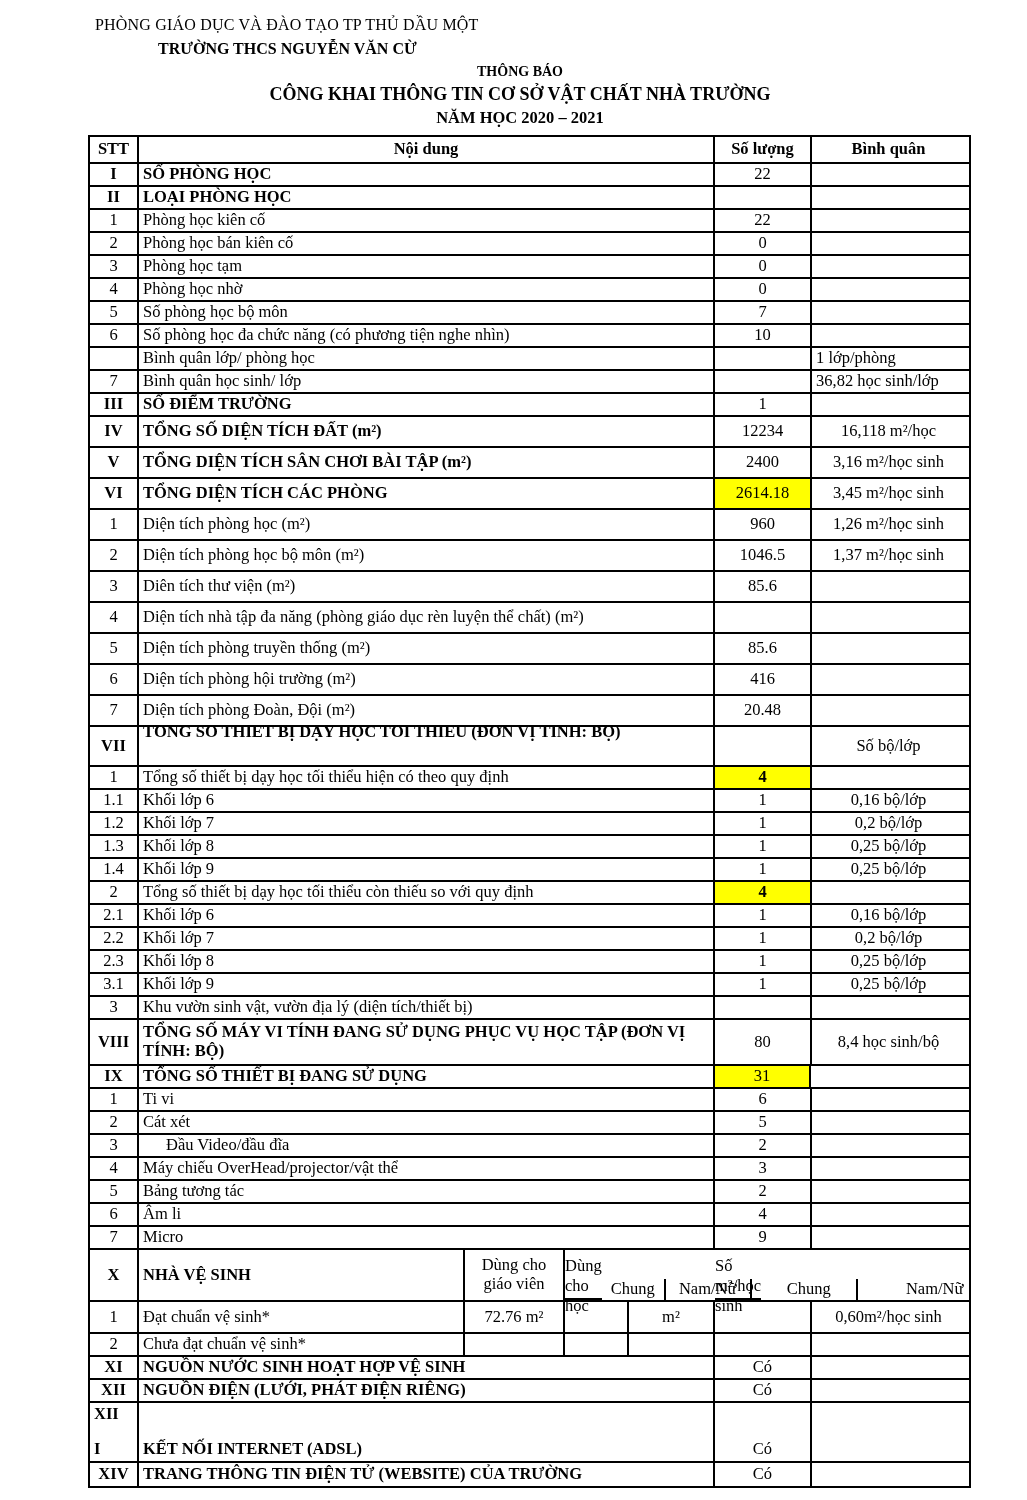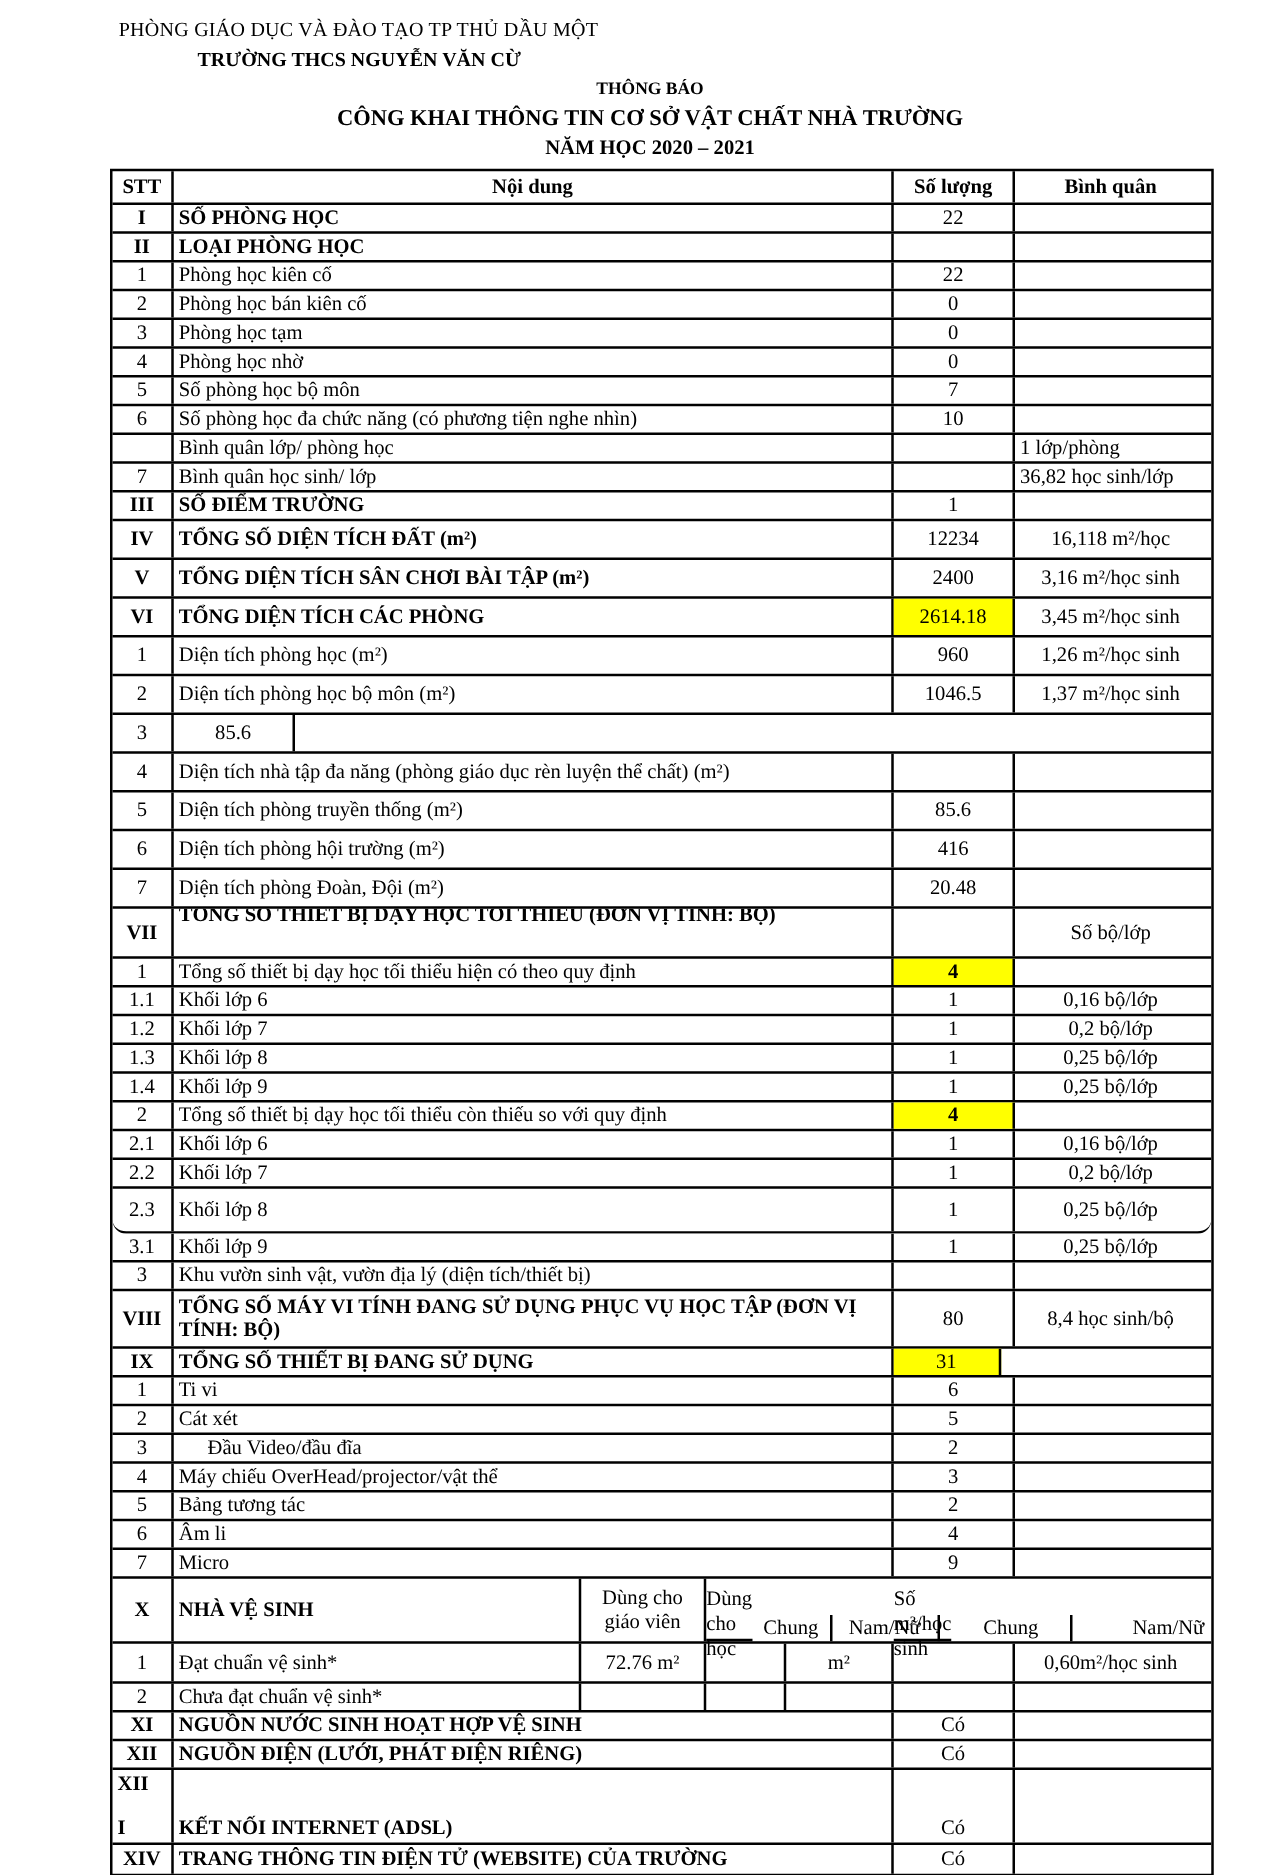--- a/index.html
+++ b/index.html
@@ -158,20 +158,21 @@
         <div class="c center last" style="width: 153px;">1,26 m²/học sinh</div>
       </div>
       <div class="row" style="height: 31px;">
         <div class="c center" style="width: 49px;">2</div>
         <div class="c left" style="width: 576px;">Diện tích phòng học bộ môn (m²)</div>
         <div class="c center" style="width: 97px;">1046.5</div>
         <div class="c center last" style="width: 153px;">1,37 m²/học sinh</div>
       </div>
       <div class="row" style="height: 31px;">
         <div class="c center" style="width: 49px;">3</div>
+        <div class="c left" style="width: 576px;">Diên tích thư viện (m²)</div>
         <div class="c center" style="width: 97px;">85.6</div>
         <div class="c center last" style="width: 153px;"></div>
       </div>
       <div class="row" style="height: 31px;">
         <div class="c center" style="width: 49px;">4</div>
         <div class="c left" style="width: 576px;">Diện tích nhà tập đa năng (phòng giáo dục rèn luyện thể chất) (m²)</div>
         <div class="c center" style="width: 97px;"></div>
         <div class="c center last" style="width: 153px;"></div>
       </div>
       <div class="row" style="height: 31px;">
@@ -241,21 +242,21 @@
         <div class="c left" style="width: 576px;">Khối lớp 6</div>
         <div class="c center" style="width: 97px;">1</div>
         <div class="c center last" style="width: 153px;">0,16 bộ/lớp</div>
       </div>
       <div class="row" style="height: 23px;">
         <div class="c center" style="width: 49px;">2.2</div>
         <div class="c left" style="width: 576px;">Khối lớp 7</div>
         <div class="c center" style="width: 97px;">1</div>
         <div class="c center last" style="width: 153px;">0,2 bộ/lớp</div>
       </div>
-      <div class="row" style="height: 36px; border-radius: 11px;">
+      <div class="row" style="height: 23px;">
         <div class="c center" style="width: 49px;">2.3</div>
         <div class="c left" style="width: 576px;">Khối lớp 8</div>
         <div class="c center" style="width: 97px;">1</div>
         <div class="c center last" style="width: 153px;">0,25 bộ/lớp</div>
       </div>
       <div class="row" style="height: 23px;">
         <div class="c center" style="width: 49px;">3.1</div>
         <div class="c left" style="width: 576px;">Khối lớp 9</div>
         <div class="c center" style="width: 97px;">1</div>
         <div class="c center last" style="width: 153px;">0,25 bộ/lớp</div>
@@ -268,21 +269,21 @@
       </div>
       <div class="row" style="height: 46px;">
         <div class="c b center" style="width: 49px;">VIII</div>
         <div class="c b left" style="width: 576px;">TỔNG SỐ MÁY VI TÍNH ĐANG SỬ DỤNG PHỤC VỤ HỌC TẬP (ĐƠN VỊ TÍNH: BỘ)</div>
         <div class="c center" style="width: 97px;">80</div>
         <div class="c center last" style="width: 153px;">8,4 học sinh/bộ</div>
       </div>
       <div class="row" style="height: 23px;">
         <div class="c b center" style="width: 49px;">IX</div>
         <div class="c b left" style="width: 576px;">TỔNG SỐ THIẾT BỊ ĐANG SỬ DỤNG</div>
-        <div class="c hl center" style="width: 86px;">31</div>
+        <div class="c hl center" style="width: 96px;">31</div>
         <div class="c center last" style="width: 153px;"></div>
       </div>
       <div class="row" style="height: 23px;">
         <div class="c center" style="width: 49px;">1</div>
         <div class="c left" style="width: 576px;">Ti vi</div>
         <div class="c center" style="width: 97px;">6</div>
         <div class="c center last" style="width: 153px;"></div>
       </div>
       <div class="row" style="height: 23px;">
         <div class="c center" style="width: 49px;">2</div>

